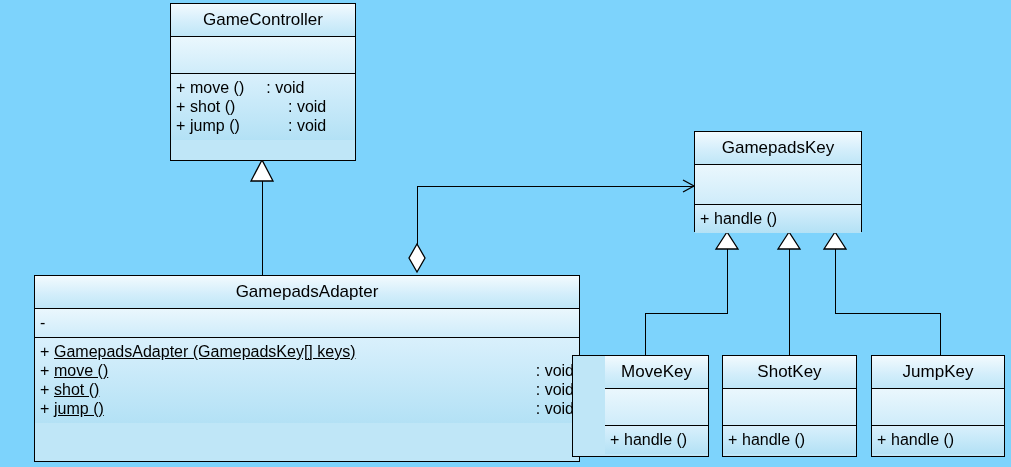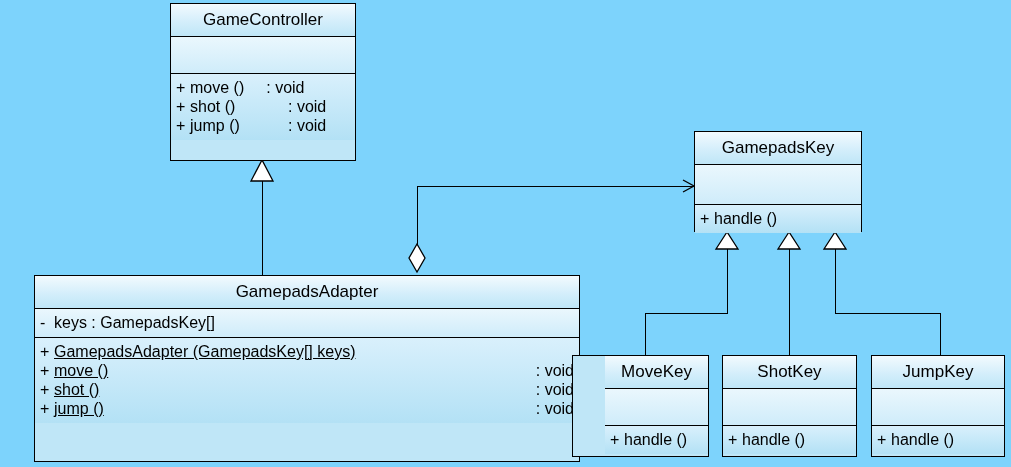--- a/index.html
+++ b/index.html
@@ -161,21 +161,20 @@
         <span class="sig">handle ()</span>
       </div>
     </div>
   </div>
 
   <div class="uml-class" style="left:10px; top:275px; width:546px; height:187px;margin-left:24px;">
     <div class="uml-name">GamepadsAdapter</div>
     <div class="uml-attrs">
       <div class="member tight">
         <span class="vis">-</span>
-        <span class="sig">keys : GamepadsKey[]</span>
       </div>
     </div>
     <div class="uml-ops">
       <div class="member spread">
         <span class="vis">+</span>
         <span class="sig">GamepadsAdapter (GamepadsKey[] keys)</span>
         <span class="ret"></span>
       </div>
       <div class="member spread">
         <span class="vis">+</span>

